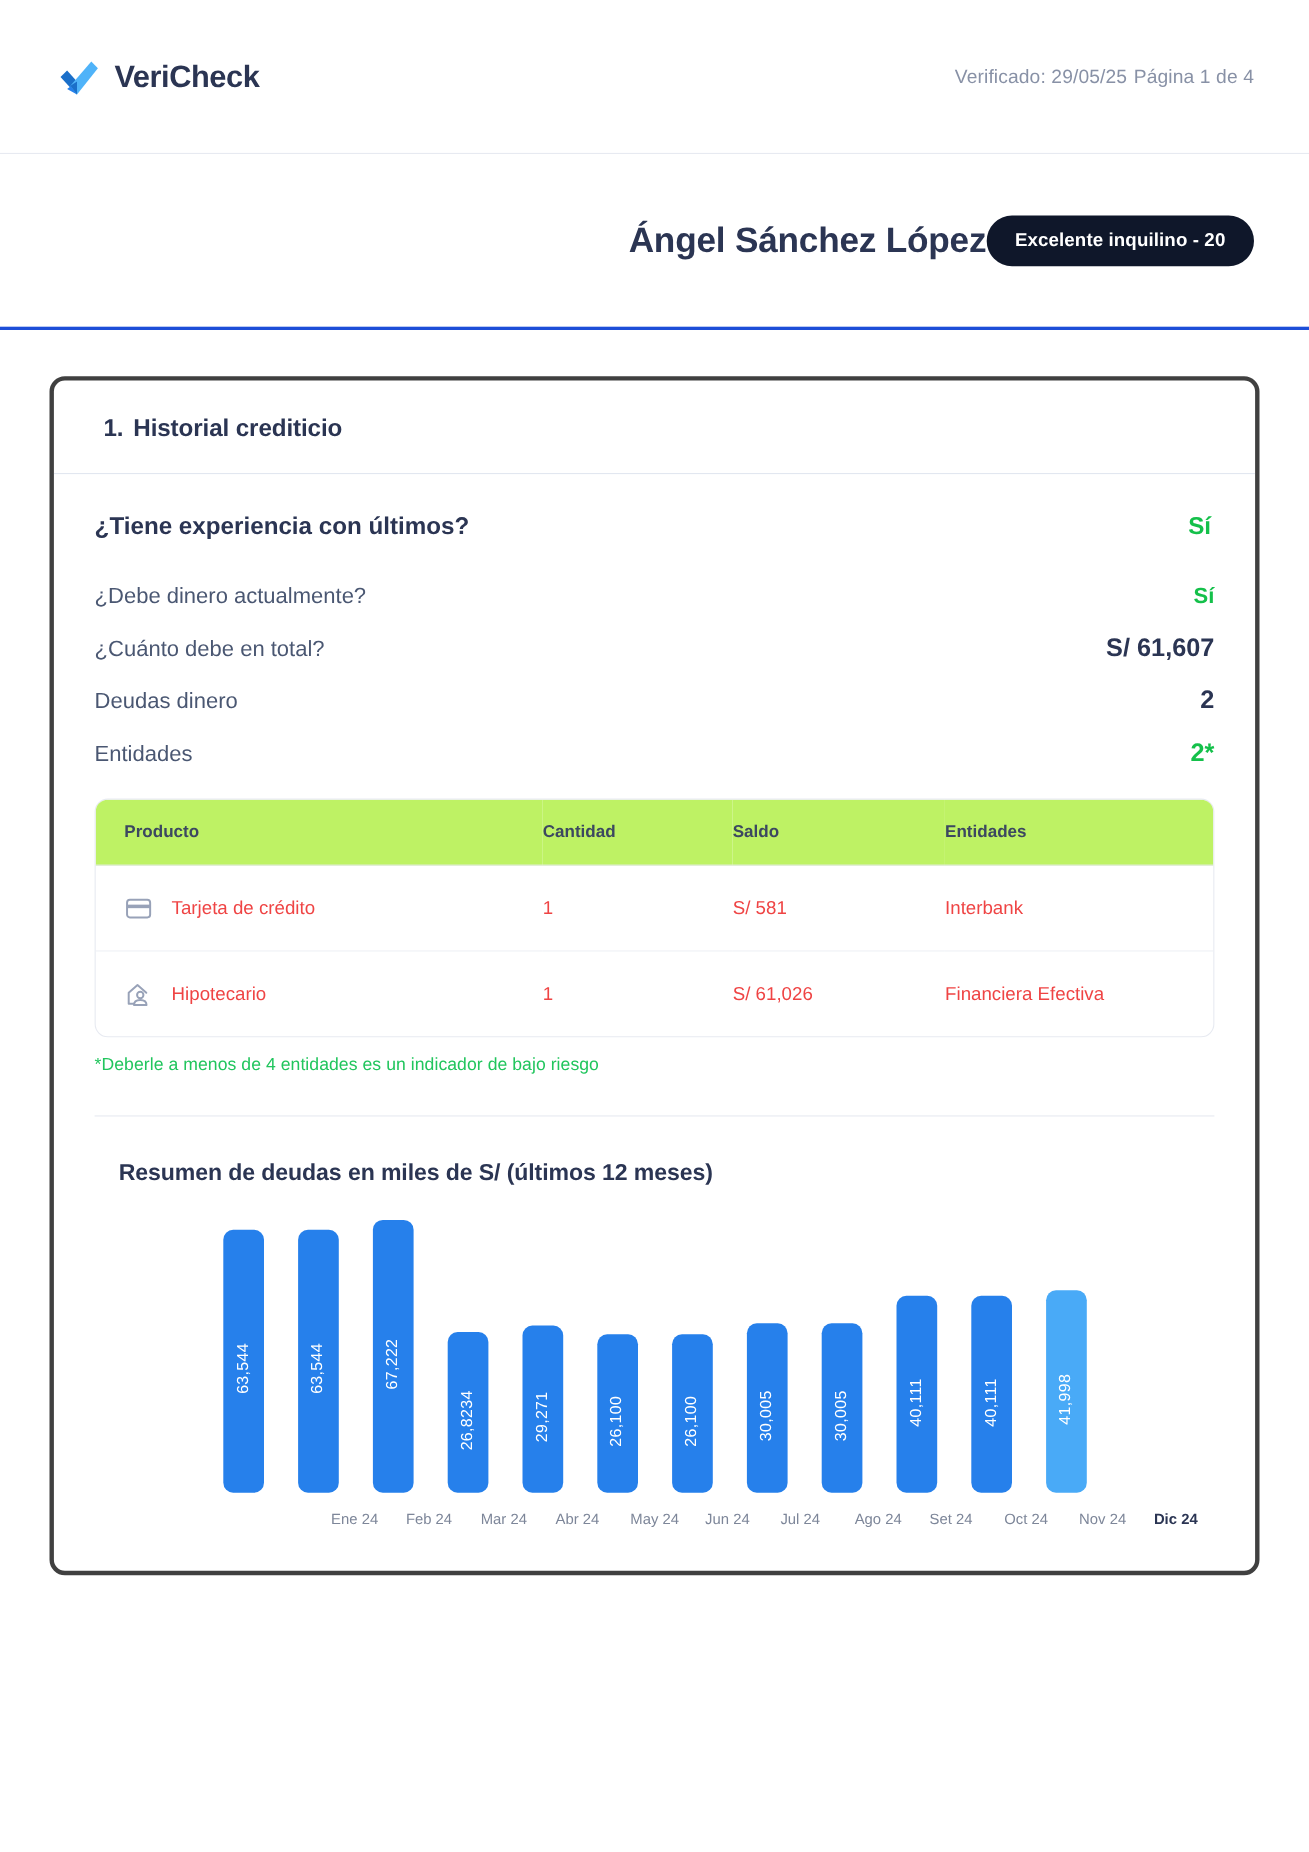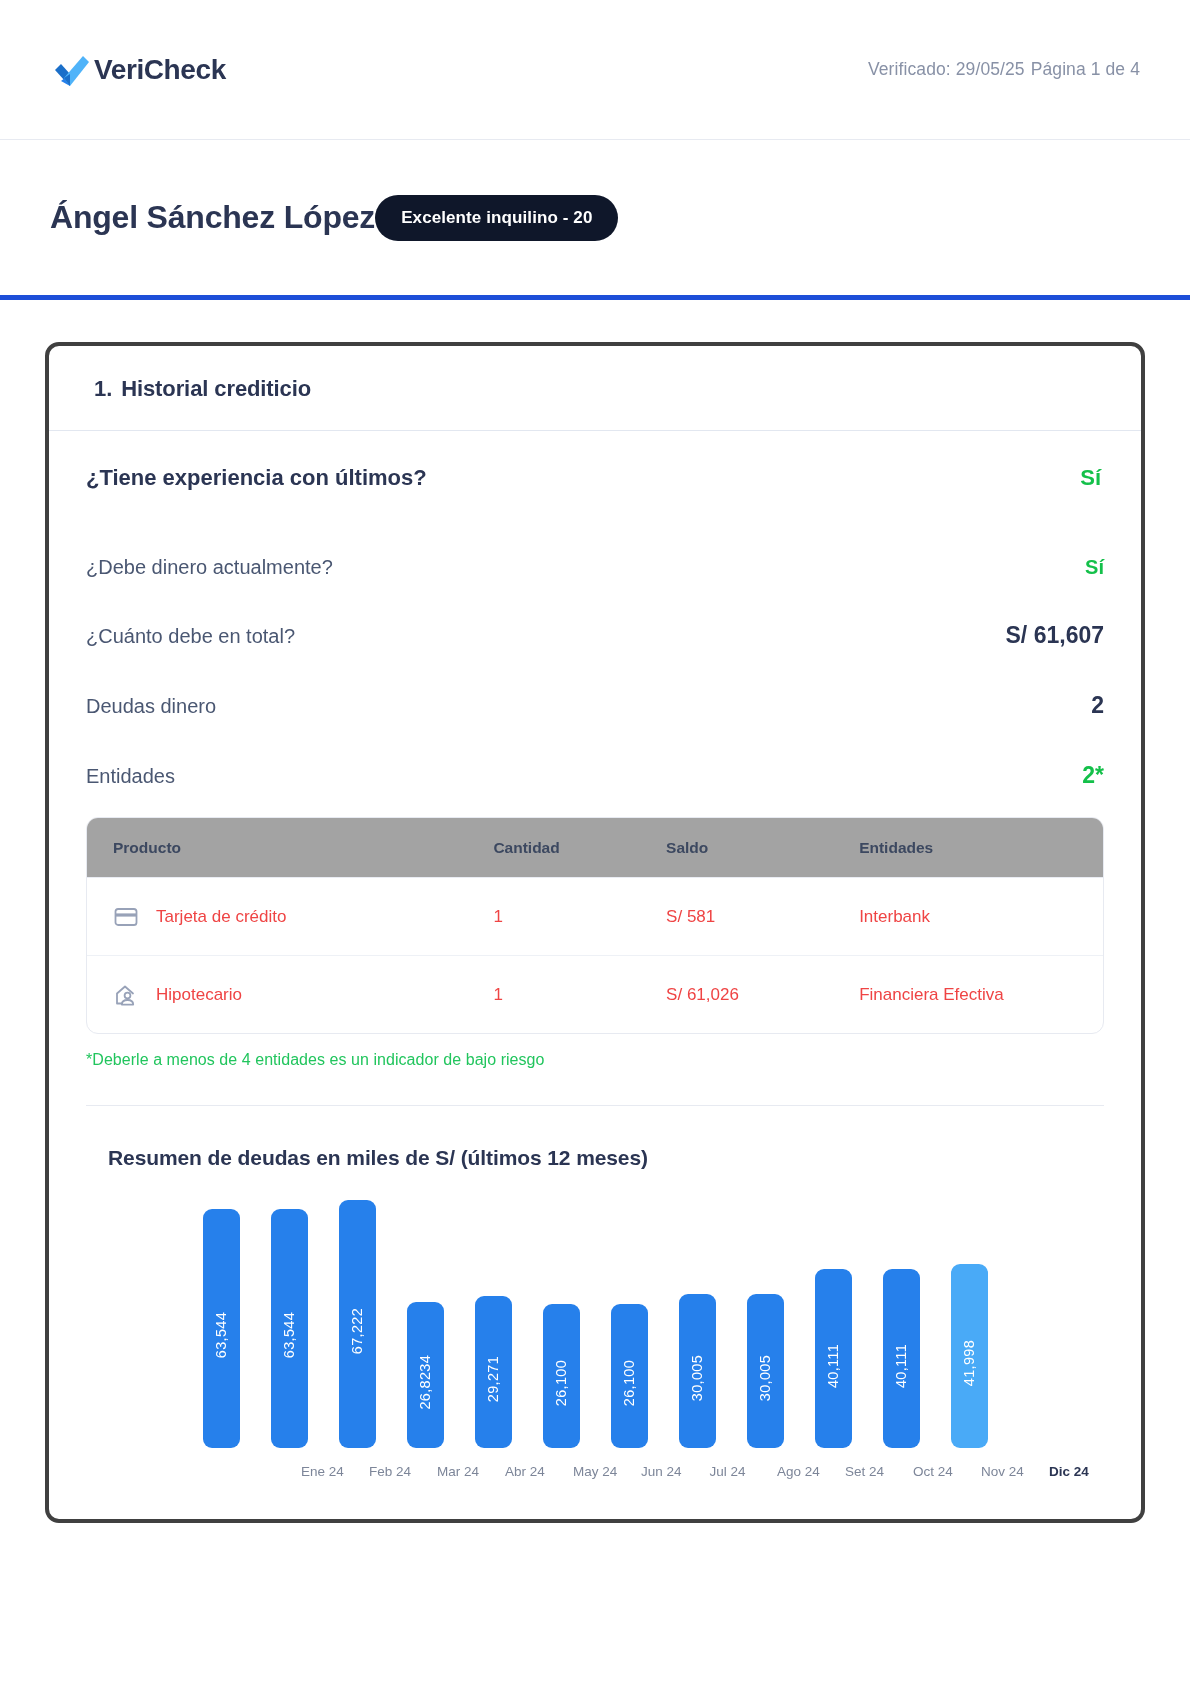--- a/index.html
+++ b/index.html
@@ -22,21 +22,21 @@
 
   
   .topbar {
     height: 140px;
     display: flex;
     align-items: center;
     justify-content: space-between;
     padding: 0 50px 0 50px;
     border-bottom: 1px solid #e7eaf1;
   }
-  .brand { display: flex; align-items: center; }
+  .brand { display: flex; align-items: center; gap: 10px; }
   .brand-mark { width: 44px; height: 44px; flex: 0 0 44px; display:block; }
   .brand-name {
     font-size: 28px;
     font-weight: bold;
     letter-spacing: -0.4px;
     color: #2b3553;
   }
   .meta {
     display: flex;
     align-items: baseline;
@@ -44,23 +44,23 @@
     font-size: 17.5px;
     color: #8891a6;
     letter-spacing: 0.1px;
   }
 
   
   .identity {
     height: 160px;
     display: flex;
     align-items: center;
-    justify-content: flex-start;
+    justify-content: flex-end;
     padding: 0 50px;
-    border-bottom: 5px solid #1d4ed8;
+    border-bottom: 3px solid #1d4ed8;
   }
   .person-name {
     font-size: 32px;
     font-weight: bold;
     color: #2b3553;
     letter-spacing: -0.2px;
   }
   .badge {
     background: #0f172a;
     color: #ffffff;
@@ -114,39 +114,38 @@
   .qa-row {
     display: flex;
     align-items: baseline;
     justify-content: space-between;
     margin-bottom: 21px;
   }
   .qa-row .q {
     font-size: 20px;
     color: #4a5772;
     font-weight: normal;
-    margin-top: 25px;
   }
   .qa-row .a {
     font-size: 20px;
     font-weight: bold;
     color: #2b3553;
   }
   .qa-row .a.green { color: #14c04a; }
   .qa-row .a.big { font-size: 23px; }
 
   
   .table-wrap {
     margin-top: 28px;
     border: 1px solid #e7eaf1;
     border-radius: 12px;
     overflow: hidden;
   }
   table { width: 100%; border-collapse: collapse; }
-  thead tr { background: #a3a3a3; }
+  thead tr { background: #bef264; }
   thead th {
     text-align: left;
     font-size: 15.5px;
     font-weight: bold;
     color: #3c4860;
     padding: 21px 0 20px 0;
     border-bottom: 1px solid #e9ecf3;
   }
   tbody td {
     font-size: 17px;

